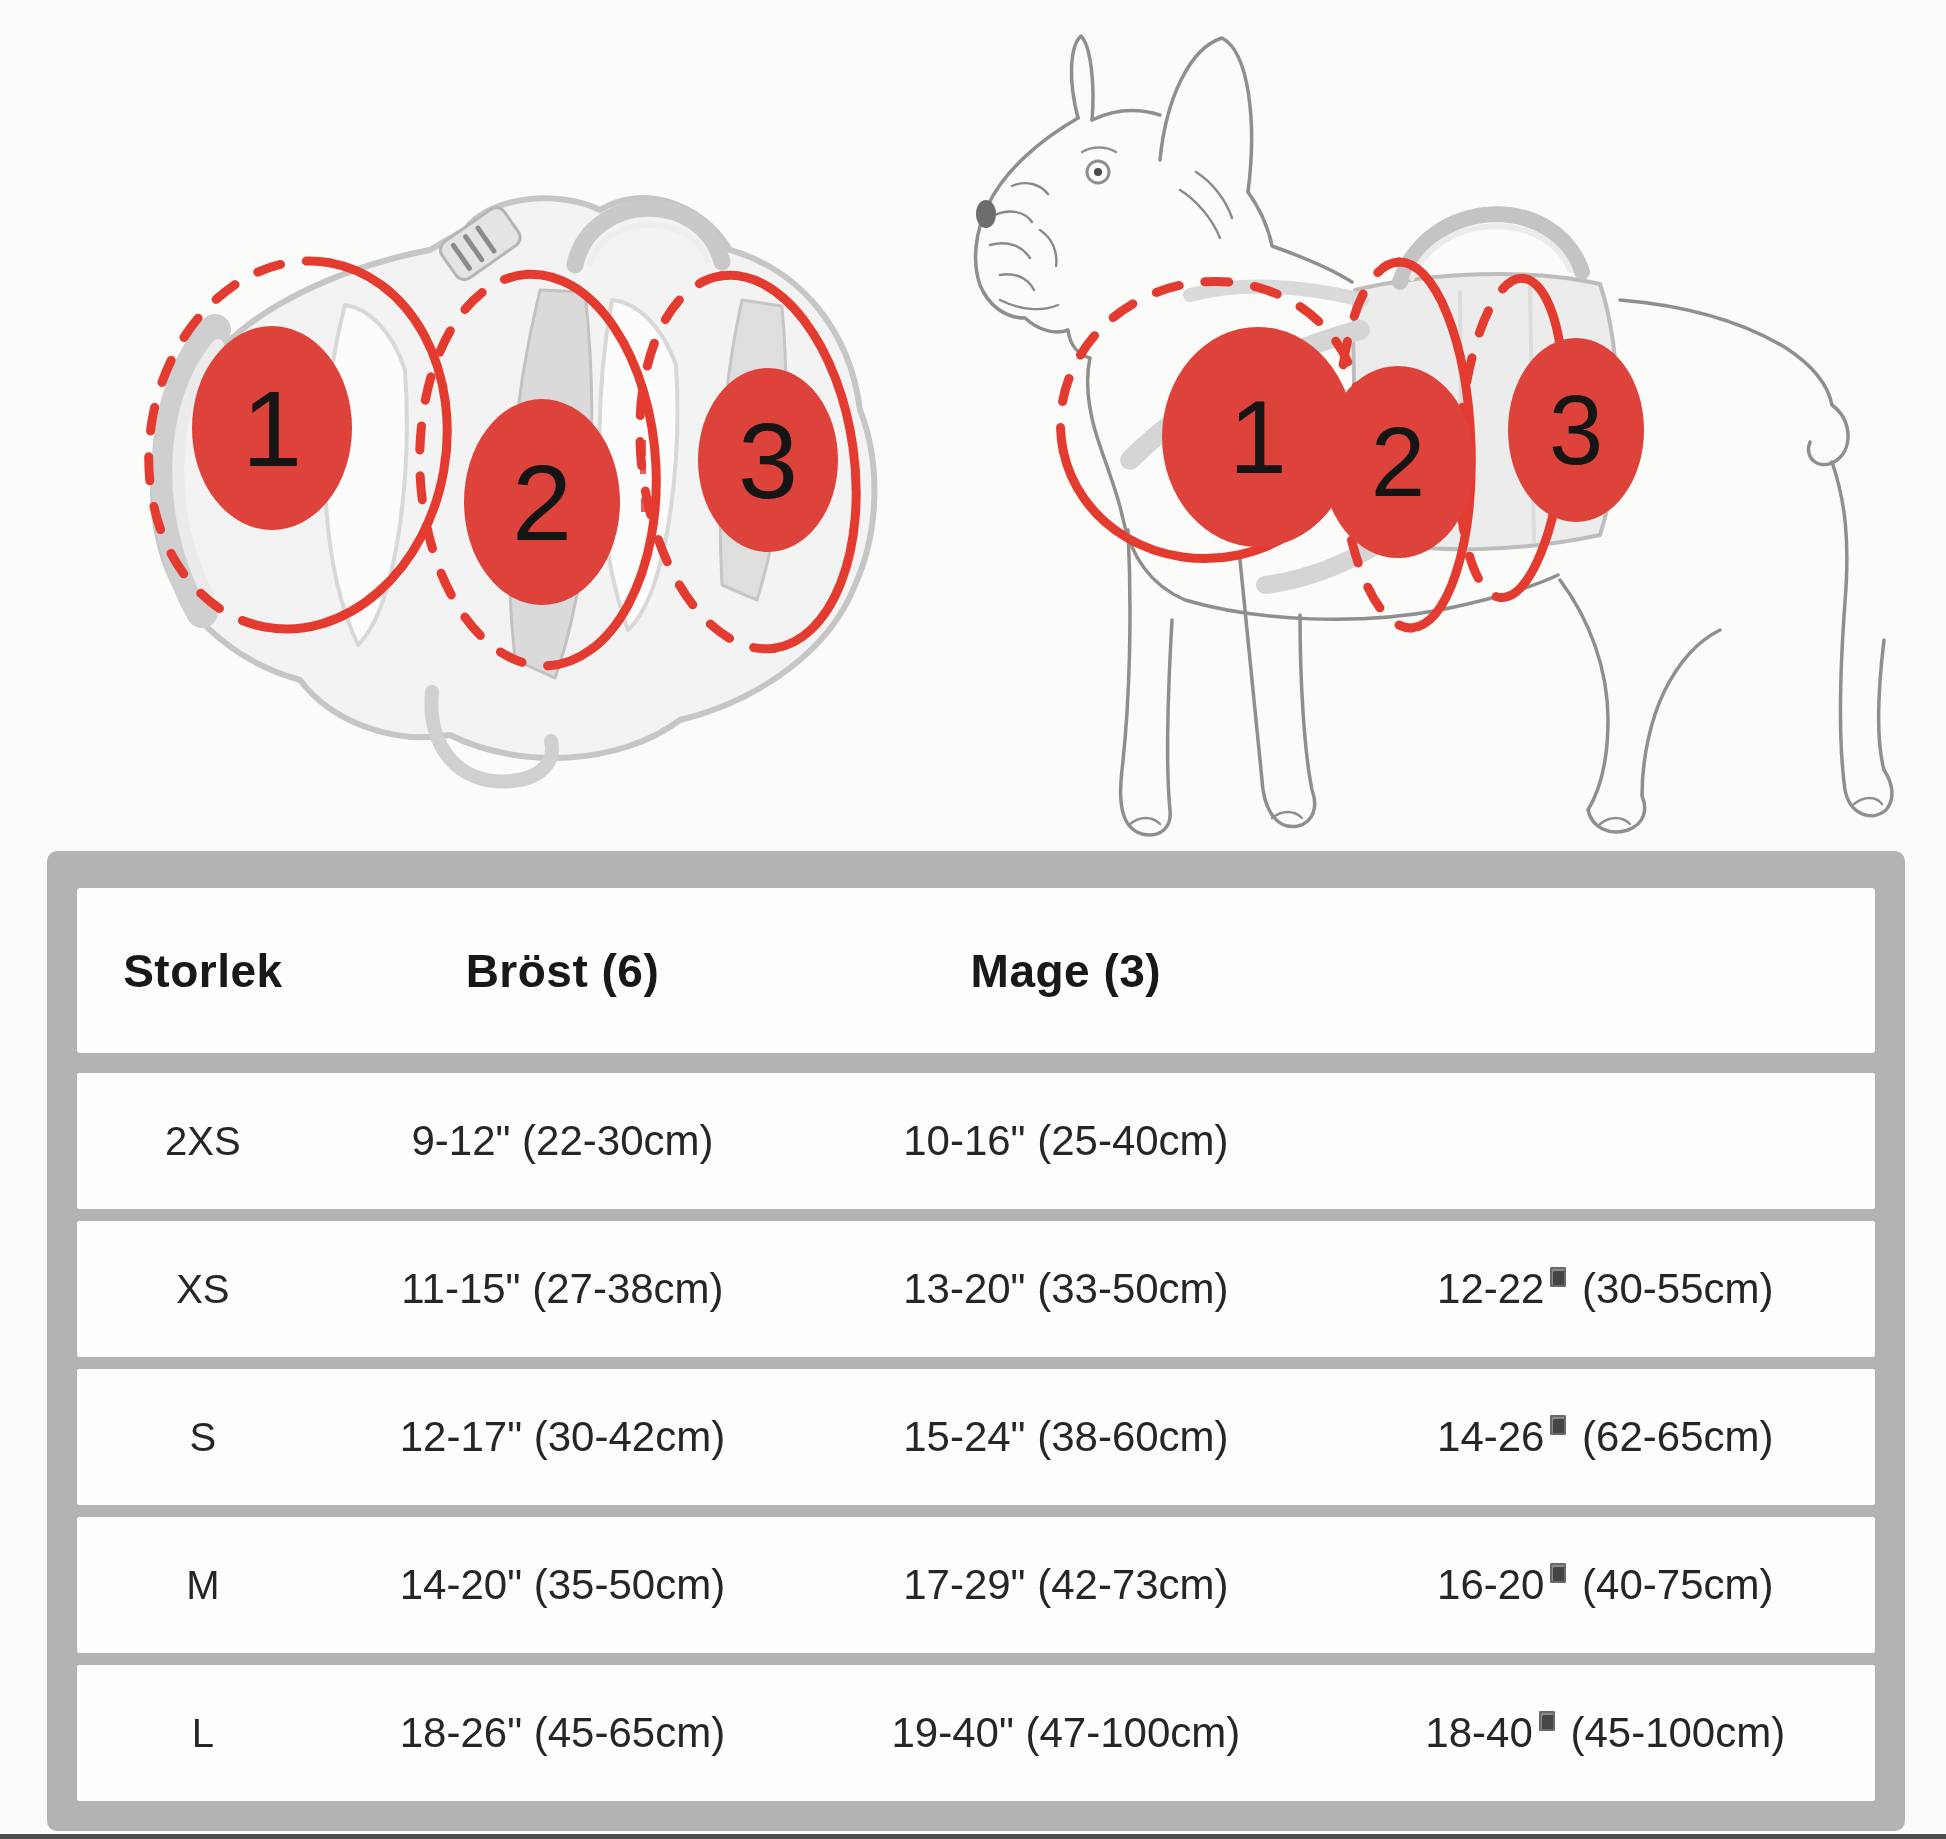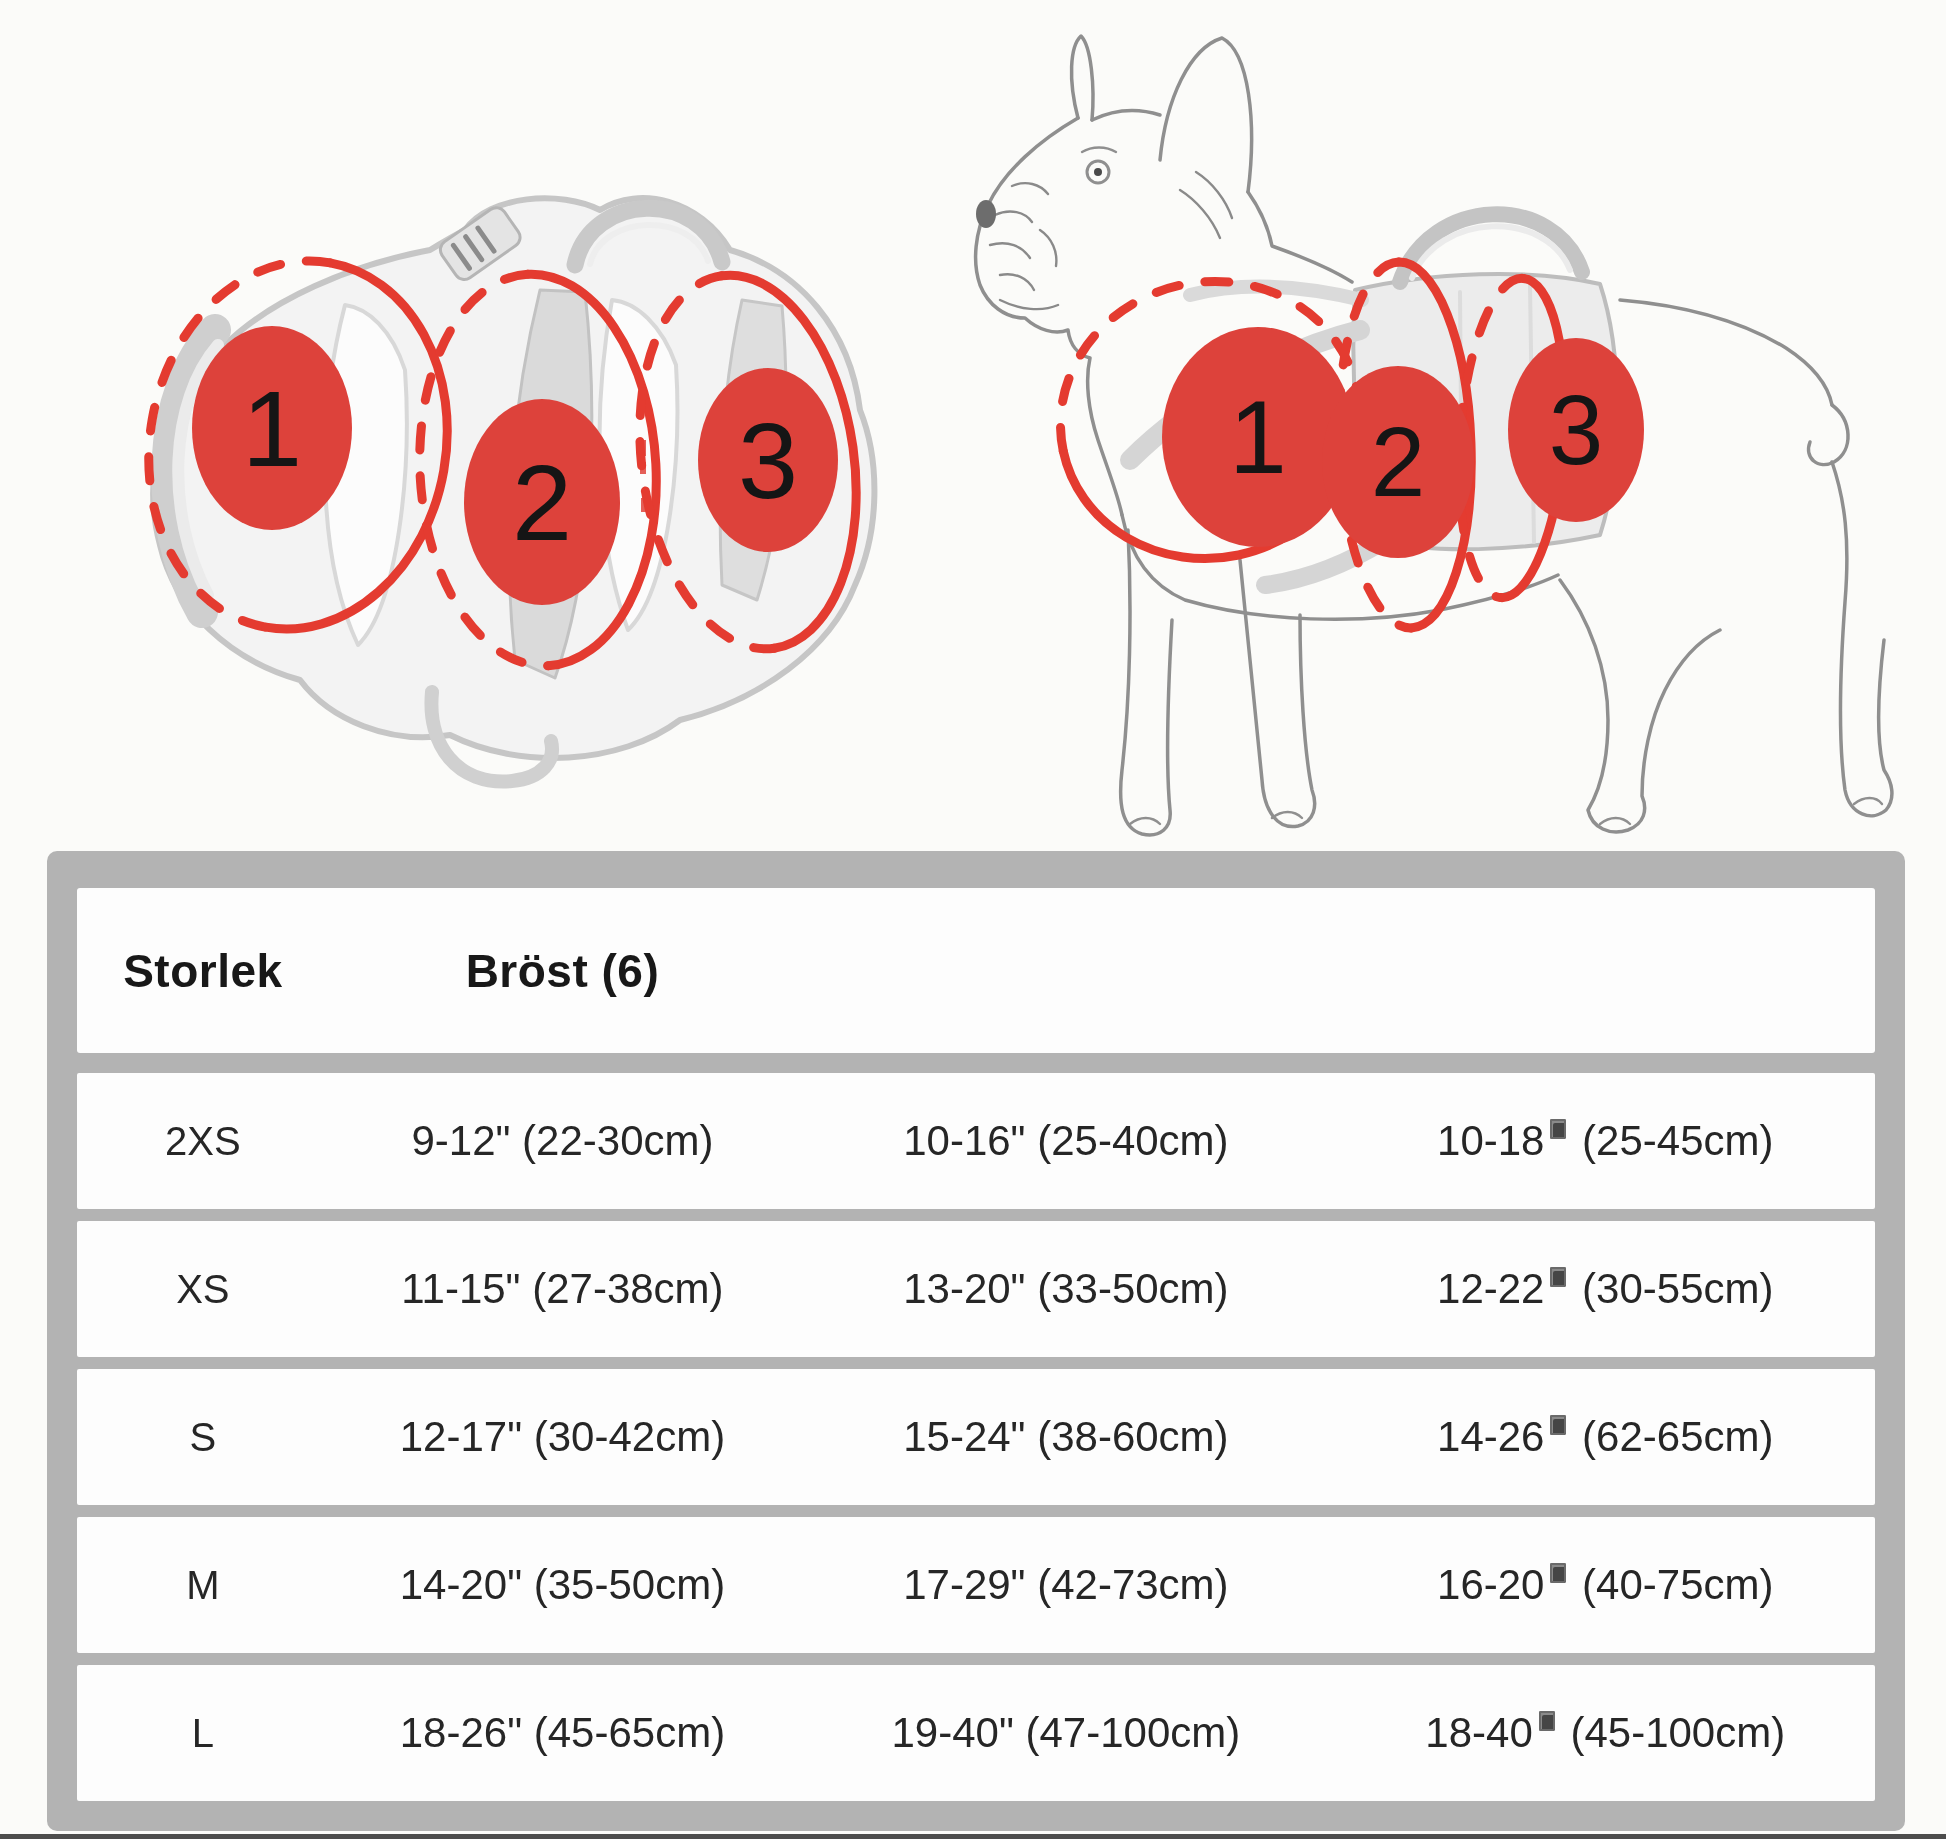--- a/index.html
+++ b/index.html
@@ -225,27 +225,27 @@
           <text x="1576" y="464" font-size="98">3</text>
         </g>
       </g>
     </svg>
   </div>
 
   <div class="size-table">
     <div class="t-header">
       <div class="cell">Storlek</div>
       <div class="cell">Bröst (6)</div>
+      <div class="cell">Mage (3)</div>
     </div>
     <div id="rows" style="display:flex; flex-direction:column; flex:1;">
   <div class="t-row">
     <div class="cell size">2XS</div>
     <div class="cell">9-12" (22-30cm)</div>
     <div class="cell">10-16" (25-40cm)</div>
-    <div class="cell"><span>10-18</span><span class="tofu"></span><span> (25-45cm)</span></div>
   </div>
 
   <div class="t-row">
     <div class="cell size">XS</div>
     <div class="cell">11-15" (27-38cm)</div>
     <div class="cell">13-20" (33-50cm)</div>
     <div class="cell"><span>12-22</span><span class="tofu"></span><span> (30-55cm)</span></div>
   </div>
 
   <div class="t-row">

